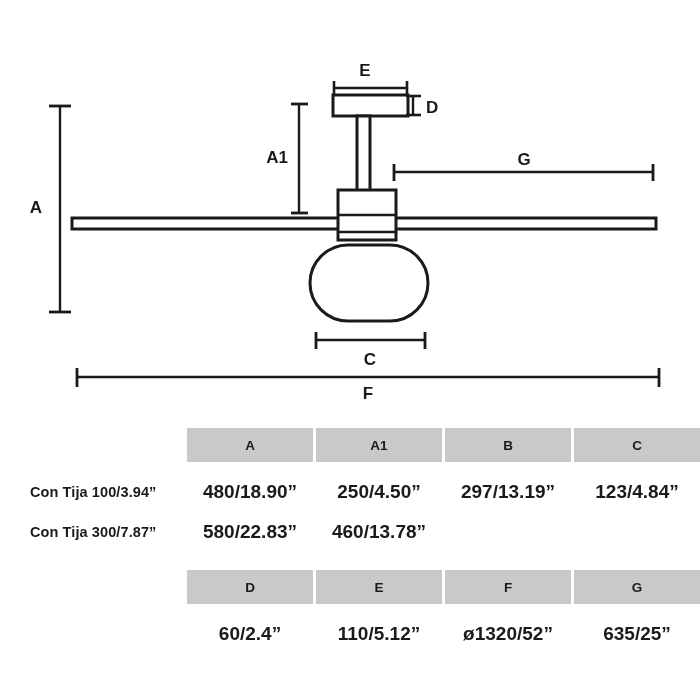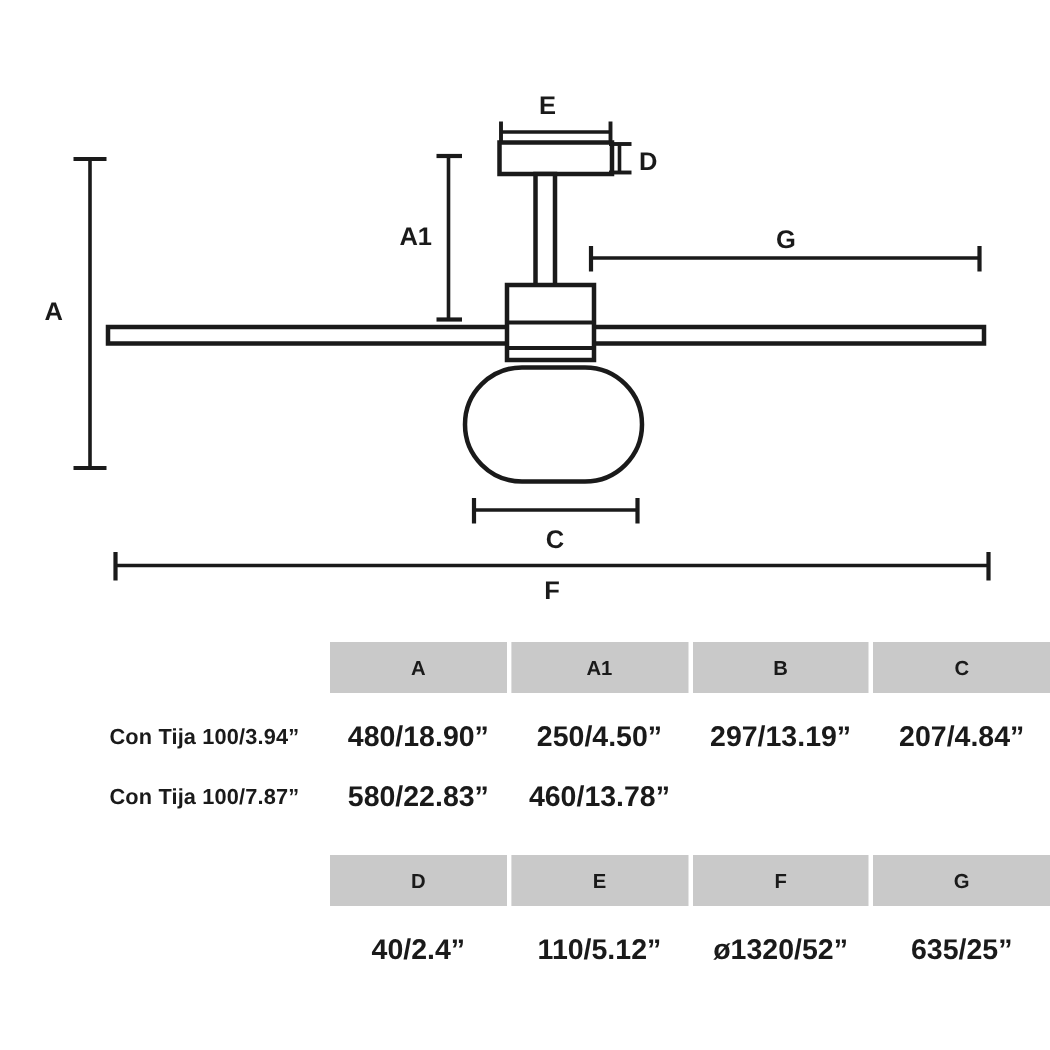--- a/index.html
+++ b/index.html
@@ -50,27 +50,26 @@
     display: flex;
     align-items: stretch;
     width: 700px;
   }
   .rowlabel-cell {
     width: 187px;
     flex: 0 0 187px;
     display: flex;
     align-items: center;
     justify-content: flex-start;
-    padding-left: 40px;
+    padding-left: 30px;
     box-sizing: border-box;
     font-size: 14.5px;
     font-weight: bold;
     letter-spacing: 0.1px;
     color: #1a1a1a;
-    margin-left: 33px;
   }
   .datacell {
     flex: 1 1 0;
     display: flex;
     align-items: center;
     justify-content: center;
     box-sizing: border-box;
     font-size: 19px;
     font-weight: bold;
     color: #1a1a1a;
@@ -182,25 +181,25 @@
       <div class="datacell">C</div>
     </div>
 
     <div class="spacer-sm"></div>
 
     <div class="spec-row value-row">
       <div class="rowlabel-cell">Con Tija 100/3.94”</div>
       <div class="datacell">480/18.90”</div>
       <div class="datacell">250/4.50”</div>
       <div class="datacell">297/13.19”</div>
-      <div class="datacell">207/4.84”</div>
+      <div class="datacell">123/4.84”</div>
     </div>
 
     <div class="spec-row value-row">
-      <div class="rowlabel-cell">Con Tija 100/7.87”</div>
+      <div class="rowlabel-cell">Con Tija 300/7.87”</div>
       <div class="datacell">580/22.83”</div>
       <div class="datacell">460/13.78”</div>
       <div class="datacell"></div>
       <div class="datacell"></div>
     </div>
 
   </div>
 
   <div class="spacer-md"></div>
 
@@ -211,21 +210,21 @@
       <div class="datacell">D</div>
       <div class="datacell">E</div>
       <div class="datacell">F</div>
       <div class="datacell">G</div>
     </div>
 
     <div class="spacer-sm"></div>
 
     <div class="spec-row value-row">
       <div class="rowlabel-cell"></div>
-      <div class="datacell">40/2.4”</div>
+      <div class="datacell">60/2.4”</div>
       <div class="datacell">110/5.12”</div>
       <div class="datacell">ø1320/52”</div>
       <div class="datacell">635/25”</div>
     </div>
 
   </div>
 
 </div>
 
 </body></html>

